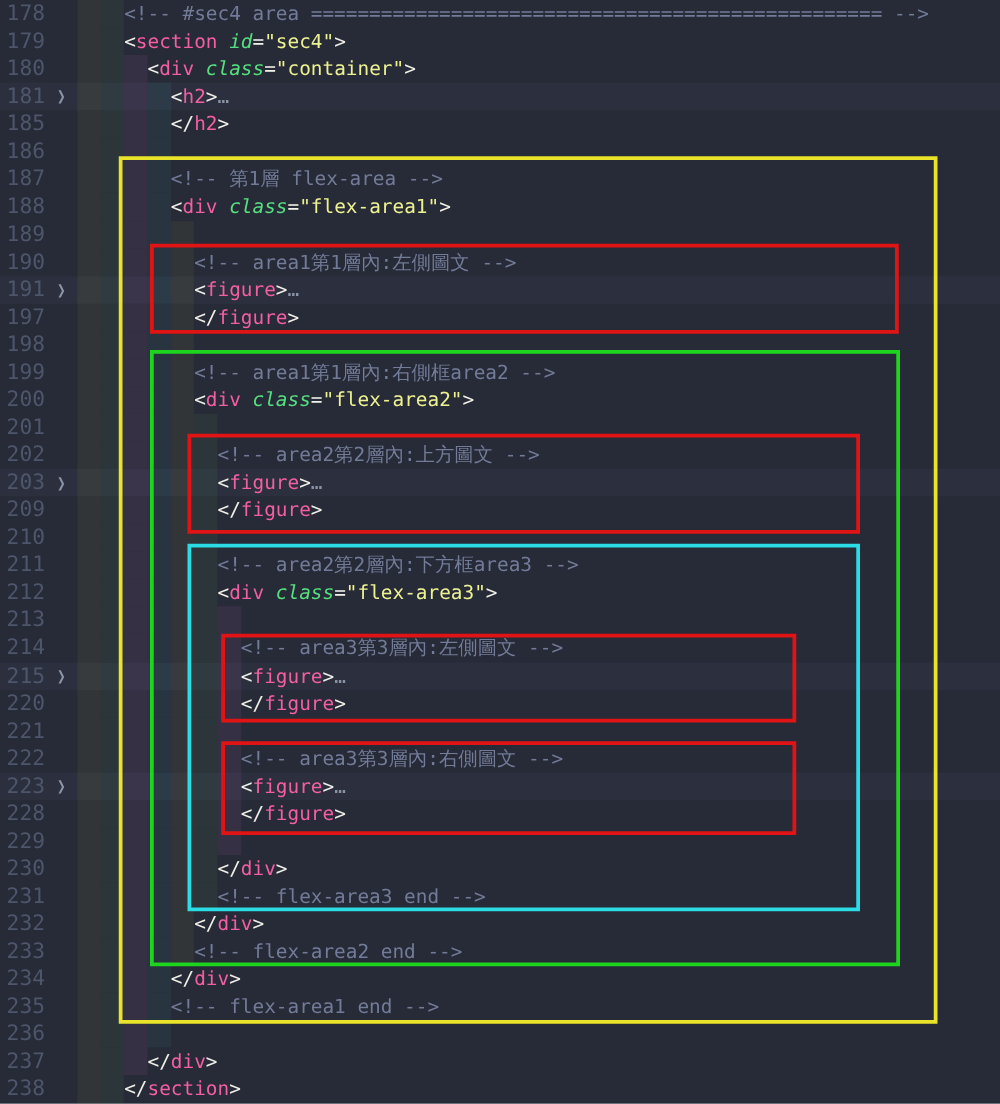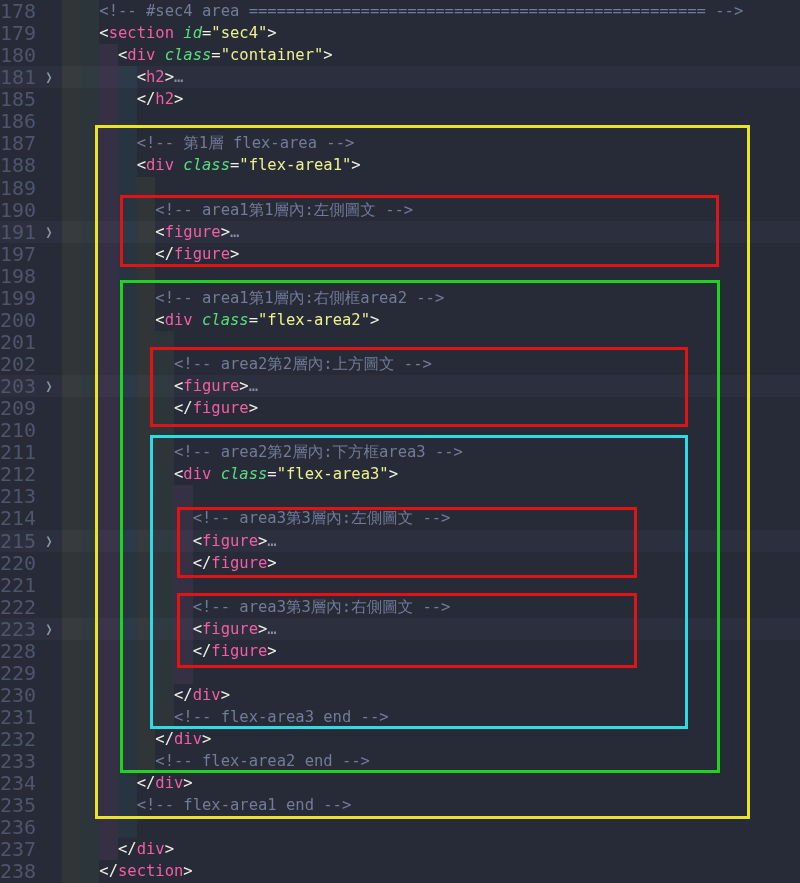--- a/index.html
+++ b/index.html
@@ -14,21 +14,21 @@
     position:relative;height:22.075px;line-height:22.075px;
     white-space:pre;display:flex;align-items:stretch;
   }
   .row.folded{background:rgba(140,152,184,0.06);}
   .gutter{
     position:relative;width:62px;flex:0 0 62px;display:flex;
     user-select:none;z-index:3;
   }
   .lnum{
     display:inline-block;width:36px;text-align:right;
-    font-size:20px;
+    font-size:17px;
   }
   .chev{
     display:inline-block;width:26px;text-align:center;
     font-size:11.5px;transform:scaleY(1.25);
   }
   .code{position:relative;z-index:2;}
   .tints{position:absolute;top:0;bottom:0;left:0;right:0;z-index:1;}
   .tint{position:absolute;top:0;bottom:0;}
   .anno{position:absolute;z-index:5;pointer-events:none;box-sizing:border-box;}
   .tok-attr{font-style:italic;}

